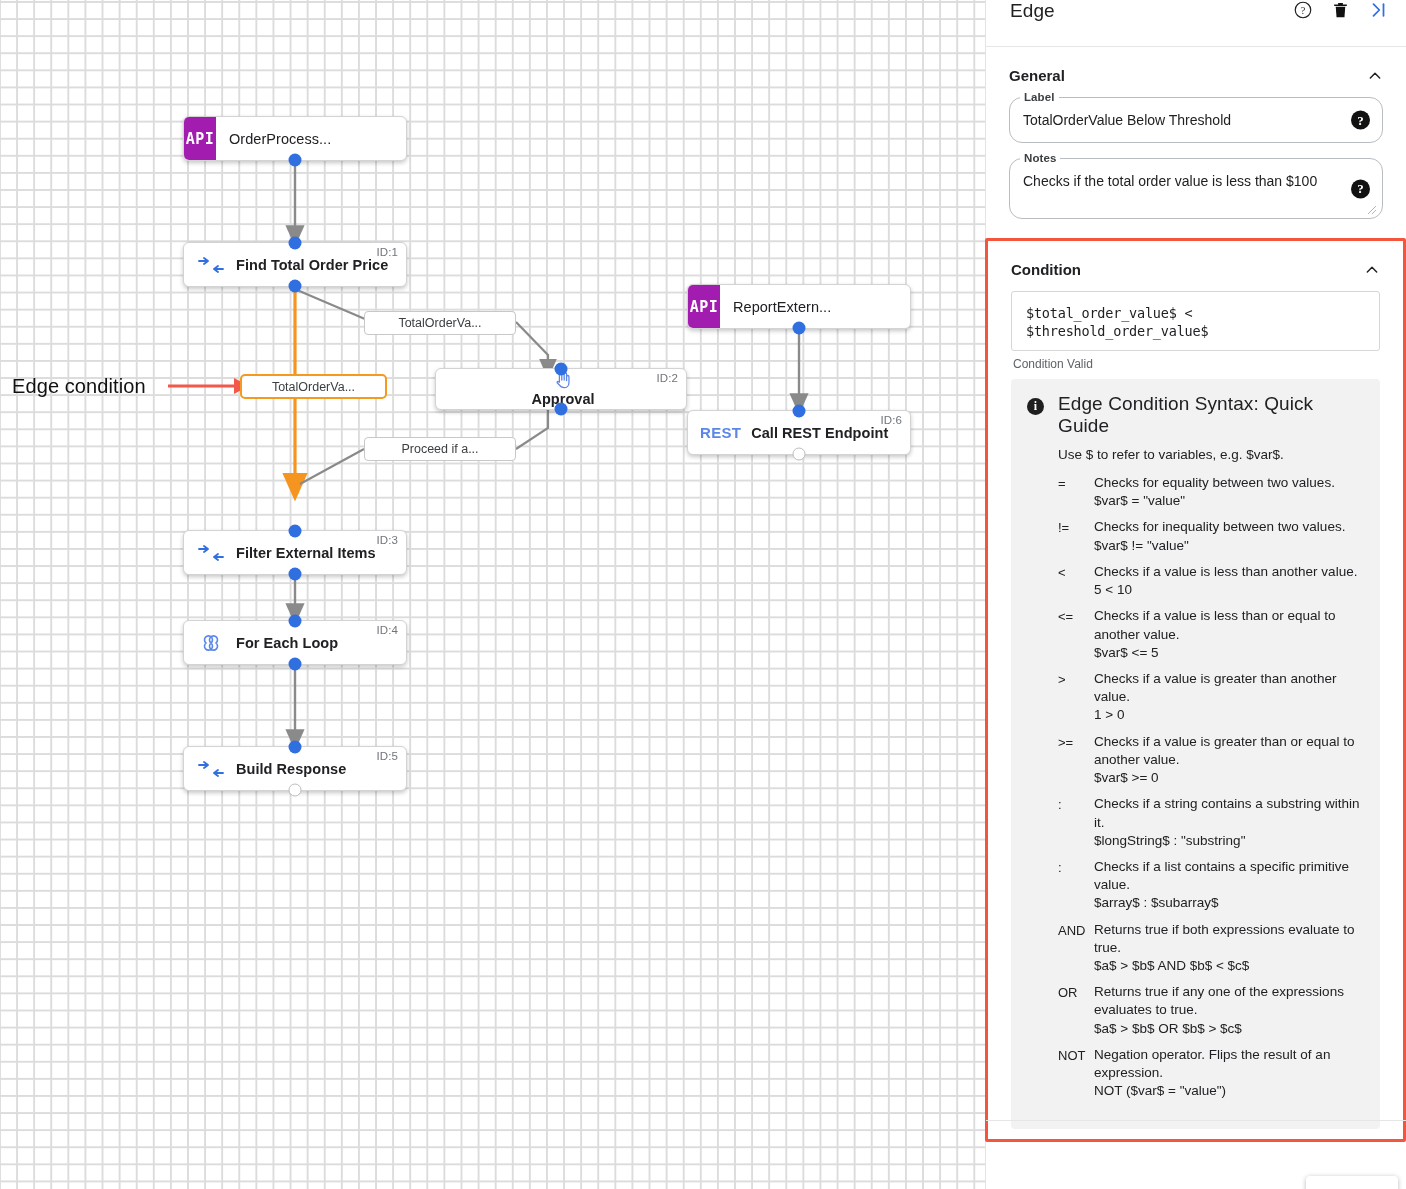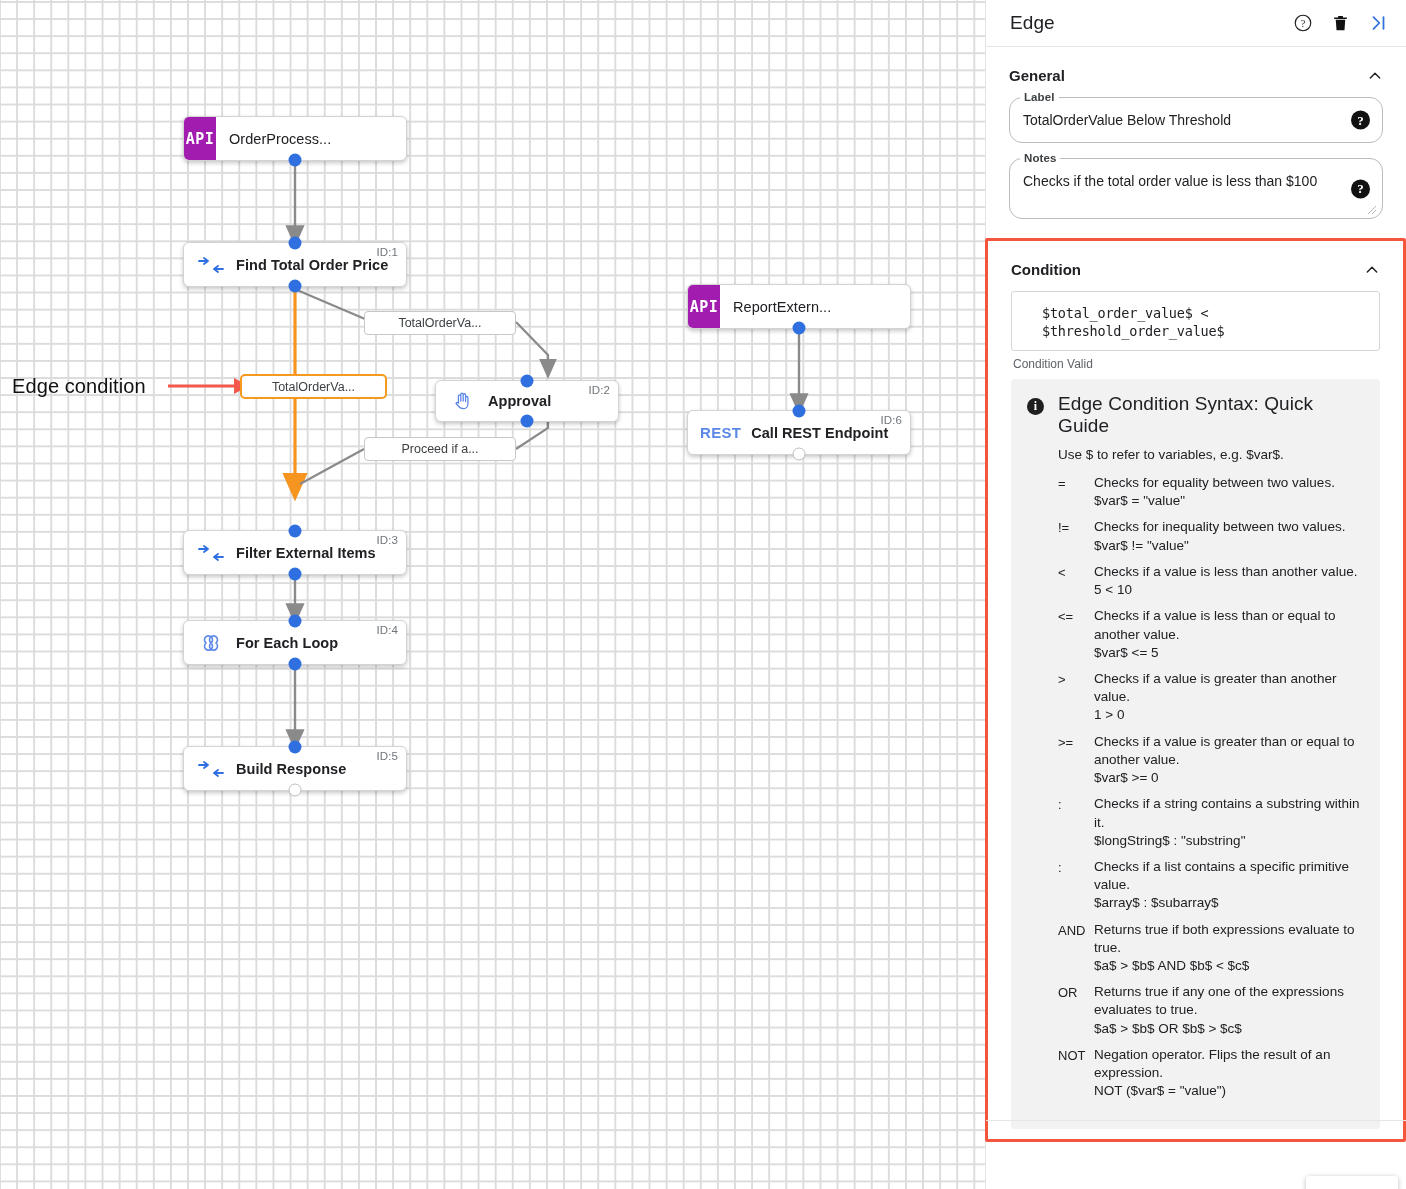--- a/index.html
+++ b/index.html
@@ -84,21 +84,21 @@
   .anno{
     position:absolute;font-size:20px;color:#111;letter-spacing:.1px;
   }
 
   
   .panel{
     position:absolute;left:985px;top:0;width:421px;height:1189px;
     background:#fff;border-left:1px solid #e4e4e4;box-sizing:border-box;
   }
   .phead{
-    height:47px;display:flex;align-items:center;
+    height:47px;display:flex;align-items:flex-start;
     padding:0 17px 0 24px;border-bottom:1px solid #e6e6e6;box-sizing:border-box;
   }
   .ptitle{font-size:19px;color:#202124;flex:1;letter-spacing:.1px;}
   .hicon{margin-left:18px;display:flex;align-items:center;justify-content:center;cursor:pointer;}
 
   .sect{padding:0 17px;box-sizing:border-box;}
   .secthead{
     display:flex;align-items:center;justify-content:space-between;
     padding:20px 6px 13px 6px;
   }
@@ -128,21 +128,21 @@
   .grip{position:absolute;right:5px;bottom:3px;width:10px;height:10px;opacity:.55;}
 
   
   .condwrap{
     position:absolute;left:-1px;top:238px;width:421px;
     border:3px solid #f4553d;border-radius:2px;box-sizing:border-box;
     background:#fff;
   }
   .condbox{
     margin:0 6px 0 6px;border:1px solid #d6d6d6;border-radius:3px;
-    background:#fff;box-sizing:border-box;height:60px;padding:12px 30px;
+    background:#fff;box-sizing:border-box;height:60px;padding:12px 14px;
   }
   .condtext{
     font-family:"DejaVu Sans Mono","Liberation Mono",monospace;
     font-size:13.5px;color:#202124;letter-spacing:-.2px;
   }
   .condvalid{font-size:12px;color:#5f6368;margin:6px 0 8px 8px;}
 
   .guide{
     background:#f2f2f2;border-radius:4px;margin:0 6px 10px 6px;
     padding:14px 16px 16px 16px;box-sizing:border-box;
@@ -227,21 +227,21 @@
         <svg width="26" height="16" viewBox="0 0 26 16">
           <path d="M1,4 H9 M6,1 L10,4 L6,7" stroke="#2f6fe0" stroke-width="1.8" fill="none" stroke-linecap="round" stroke-linejoin="round"></path>
           <path d="M25,12 H17 M20,9 L16,12 L20,15" stroke="#2f6fe0" stroke-width="1.8" fill="none" stroke-linecap="round" stroke-linejoin="round"></path>
         </svg>
       </span>
       <span class="nlabel withico">Find Total Order Price</span>
       <span class="port top"></span>
       <span class="port bot"></span>
     </div>
 
-    <div class="node" style="left:435px;top:380px;width:184px;height:42px;">
+    <div class="node" style="left:435px;top:368px;width:252px;height:42px;flex-direction:column;">
       <span class="idbadge">ID:2</span>
       <span class="icobox">
         <svg width="22" height="22" viewBox="0 0 24 24">
           <path d="M7,14 V6.5a1.3,1.3 0 0 1 2.6,0V12 M9.6,12V4.8a1.3,1.3 0 0 1 2.6,0V12 M12.2,12V5.4a1.3,1.3 0 0 1 2.6,0V12.6 M14.8,12.6V8.4a1.3,1.3 0 0 1 2.6,0v6.2c0,3.4-2.3,5.8-5.3,5.8c-2.6,0-4.1-1.2-5.2-3L4.6,15c-.5-.9.7-2,1.6-1.2L7,14.4" stroke="#5b87e8" stroke-width="1.4" fill="#fff" stroke-linejoin="round" stroke-linecap="round"></path>
         </svg>
       </span>
       <span class="nlabel withico">Approval</span>
       <span class="port top"></span>
       <span class="port bot"></span>
     </div>

